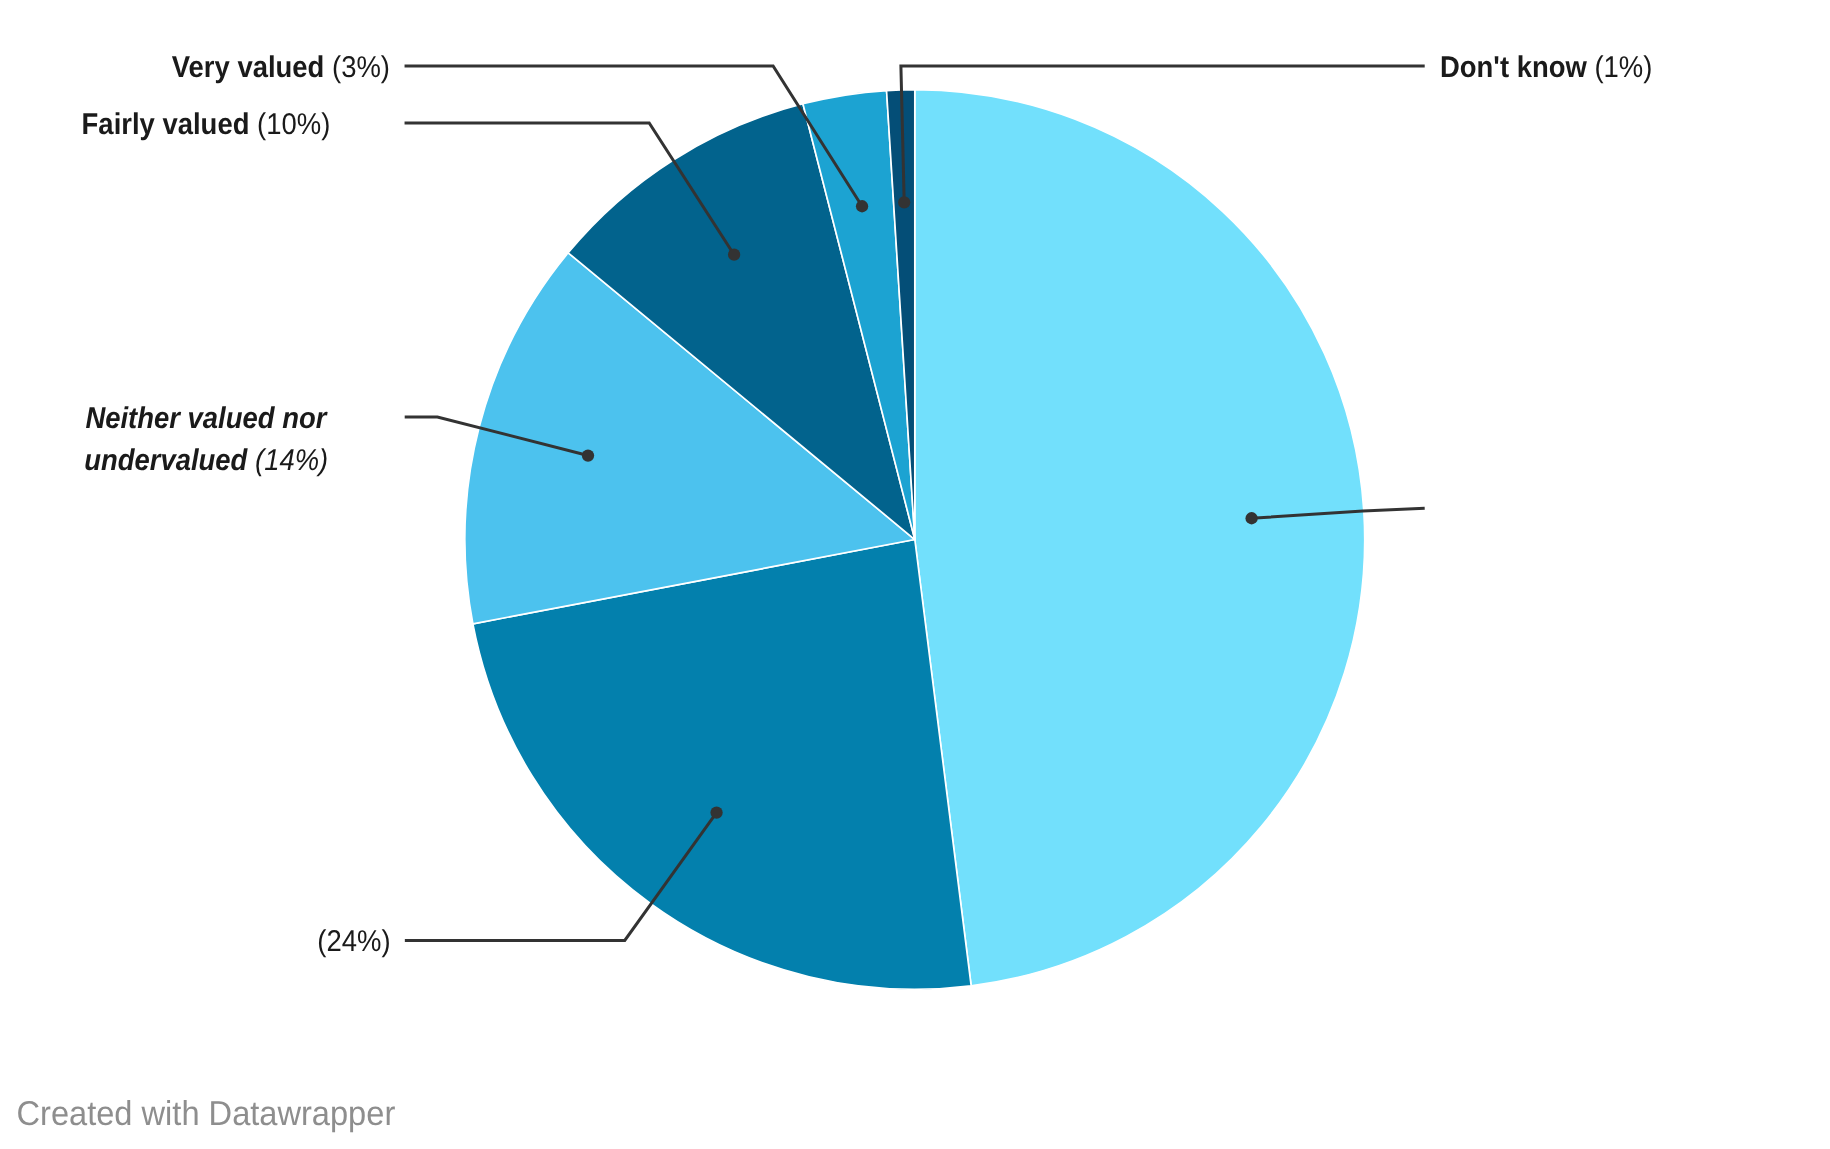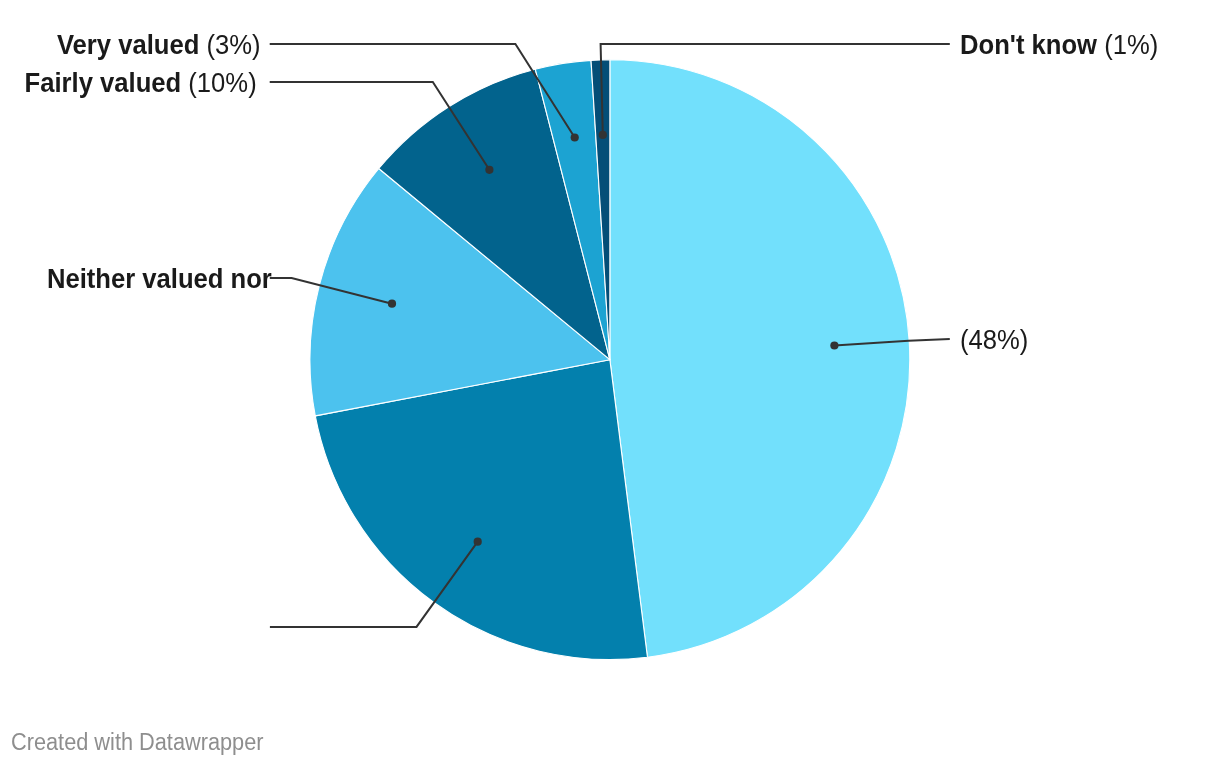--- a/index.html
+++ b/index.html
@@ -2,21 +2,21 @@
 <html><head>
 <meta charset="utf-8">
 <title>Pie chart</title>
 <style>
   html,body{margin:0;padding:0;}
   body{width:1220px;height:766px;background:#ffffff;
        font-family:"Liberation Sans",sans-serif;overflow:hidden;
        -webkit-font-smoothing:antialiased;}
   #stage{position:relative;width:1220px;height:766px;background:#fff;}
   #chart{position:absolute;left:0;top:0;width:1220px;height:766px;display:block;}
-  .lbl{position:absolute;white-space:nowrap;font-size:28px;line-height:28.6px;
+  .lbl{position:absolute;white-space:nowrap;font-size:20px;line-height:28.6px;
        color:#1a1a1a;font-weight:400;}
   .lbl .row{white-space:nowrap;}
   .lbl .sq{display:inline-block;transform:scaleX(0.915);}
   .lbl.left .sq{transform-origin:0% 50%;}
   .lbl.right .sq{transform-origin:100% 50%;}
   .lbl .name{font-weight:700;}
   .lbl .pct{font-weight:400;}
   #footer{position:absolute;left:11px;top:729px;font-size:23px;color:#8e8e8e;
           font-weight:400;transform:scaleX(0.945);transform-origin:0% 50%;}
 </style>
@@ -47,26 +47,27 @@
         <circle cx="477.7" cy="541.7" r="4.1" fill="#333333"></circle>
         <circle cx="392" cy="303.7" r="4.1" fill="#333333"></circle>
         <circle cx="489.4" cy="169.8" r="4.1" fill="#333333"></circle>
         <circle cx="574.7" cy="137.5" r="4.1" fill="#333333"></circle>
         <circle cx="602.8" cy="134.9" r="4.1" fill="#333333"></circle>
       </g>
   </svg>
 
   <div id="labels">
       <div class="lbl left" style="top: 325.8px; left: 960.4px; text-align: left;">
-        <div class="row"><span class="sq"><span class="pct">(48%)</span></span></div>
       </div>
       <div class="lbl right" style="top: 613.6px; left: 0px; width: 260.4px; text-align: right;">
+        <div class="row"><span class="sq"><span class="pct">(24%)</span></span></div>
       </div>
-      <div class="lbl right" style="top: 264.6px; left: 12px; width: 260.2px; text-align: right;">
+      <div class="lbl right" style="top: 264.6px; left: 0px; width: 260.2px; text-align: center; font-style: italic;">
         <div class="row"><span class="sq"><span class="name">Neither valued nor</span></span></div>
+        <div class="row"><span class="sq"><span class="name">undervalued </span><span class="pct">(14%)</span></span></div>
       </div>
       <div class="lbl right" style="top: 68.7px; left: 0px; width: 260.2px; text-align: center;">
         <div class="row"><span class="sq"><span class="name">Fairly valued </span><span class="pct">(10%)</span></span></div>
       </div>
       <div class="lbl right" style="top: 30.6px; left: 0px; width: 260.2px; text-align: right;">
         <div class="row"><span class="sq"><span class="name">Very valued </span><span class="pct">(3%)</span></span></div>
       </div>
       <div class="lbl left" style="top: 30.6px; left: 960.4px; text-align: center;">
         <div class="row"><span class="sq"><span class="name">Don't know </span><span class="pct">(1%)</span></span></div>
       </div>

